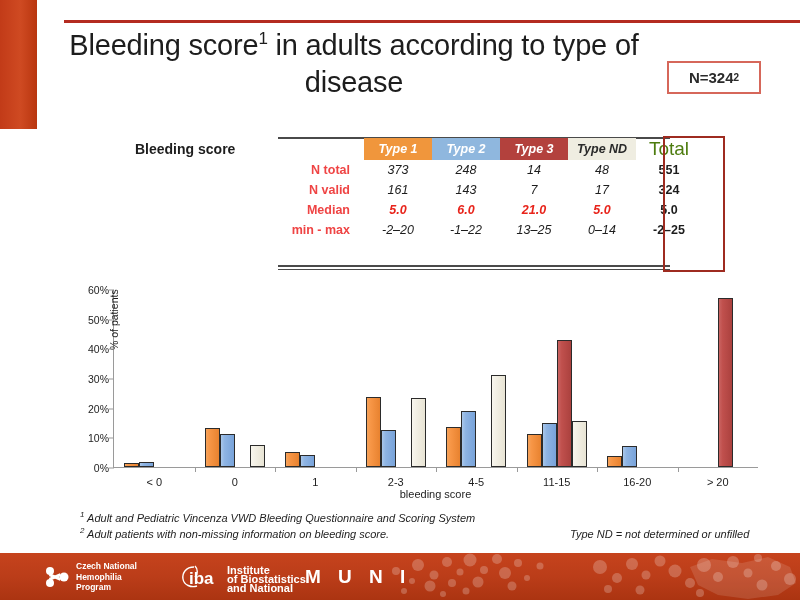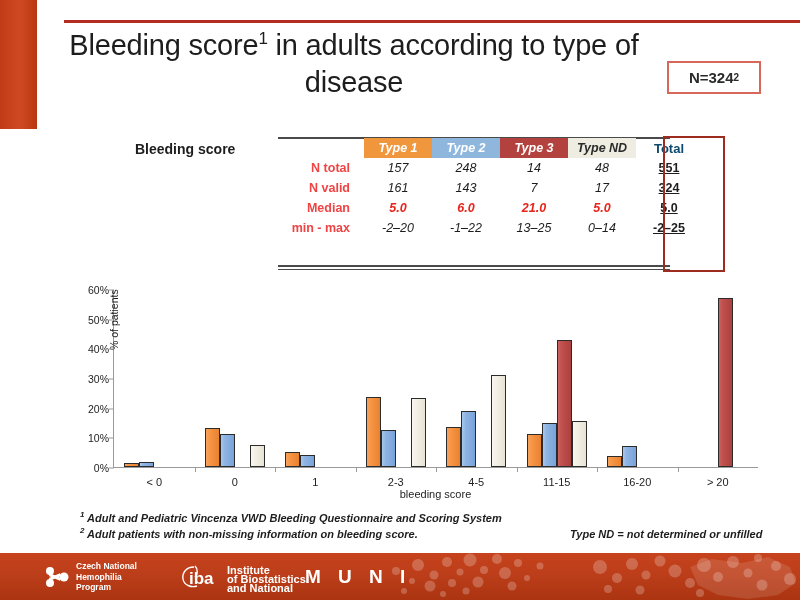--- a/index.html
+++ b/index.html
@@ -52,26 +52,26 @@
     padding: 0; margin: 0; text-align: center; height: 20px;
     white-space: nowrap;
   }
   #stats-table thead th.rowhead { width: 86px; }
   #stats-table th.type { width: 68px; color: #fff; font-style: italic;
        font-weight: 700; font-size: 12.5px; }
   #stats-table th.type.t1 { background: #f0963c; }
   #stats-table th.type.t2 { background: #8fb7de; }
   #stats-table th.type.t3 { background: #b3413d; }
   #stats-table th.type.tnd { background: #efede1; color: #2a2a2a; }
-  #stats-table th.total { width: 66px; font-weight: 700; font-size: 13px; color:#0c4a6e; }
+  #stats-table th.total { width: 66px; font-weight: 400; font-size: 19px; color:#4d7c0f; }
 
   #stats-table td.rowhead { font-weight: 700; text-align: right; padding-right: 14px; color:#ef4444; }
   #stats-table td.val { font-style: italic; color: #1d1d1d; }
   #stats-table td.val.hl { color: #e8241b; font-weight: 700; }
-  #stats-table td.tot { font-weight: 700; color: #1d1d1d; text-decoration: underline; }
+  #stats-table td.tot { font-weight: 700; color: #1d1d1d; }
 
   #stats-table tr.head-row th { border-bottom: none; }
   #table-top-rule {
     position: absolute; left: 278px; top: 137px; width: 392px; height: 2px; background: #4a4a4a;
   }
   #table-bot-rule {
     position: absolute; left: 278px; top: 265px; width: 392px; height: 2px; background: #4a4a4a;
   }
   #table-bot-rule2 {
     position: absolute; left: 278px; top: 269px; width: 392px; height: 1px; background: #4a4a4a;
@@ -123,21 +123,21 @@
     transform: translateX(-50%);
     font-size: 11px; color: #1d1d1d; white-space: nowrap;
   }
   #xlabel {
     position: absolute; left: 53px; right: 22px; top: 206px;
     text-align: center; font-size: 11px; color: #1d1d1d;
   }
 
   
   .footnote {
-    position: absolute; font-style: italic; font-weight: 700;
+    position: absolute; font-style: italic; font-weight: 400;
     font-size: 11px; color: #1d1d1d; white-space: nowrap;
   }
   .footnote sup { font-size: 8px; vertical-align: super; line-height: 0; }
   #fn1 { left: 80px; top: 512px; }
   #fn2 { left: 80px; top: 528px; }
   #fn3 { left: 570px; top: 528px; }
 
   
   #footer {
     position: absolute; left: 0; bottom: 0; width: 800px; height: 47px;
@@ -185,21 +185,21 @@
       <th class="type t1">Type 1</th>
       <th class="type t2">Type 2</th>
       <th class="type t3">Type 3</th>
       <th class="type tnd">Type ND</th>
       <th class="total">Total</th>
     </tr>
   </thead>
   <tbody id="stats-tbody">
       <tr>
         <td class="rowhead">N total</td>
-        <td class="val">157</td>
+        <td class="val">373</td>
         <td class="val">248</td>
         <td class="val">14</td>
         <td class="val">48</td>
         <td class="tot">551</td>
       </tr>
       <tr>
         <td class="rowhead">N valid</td>
         <td class="val">161</td>
         <td class="val">143</td>
         <td class="val">7</td>

